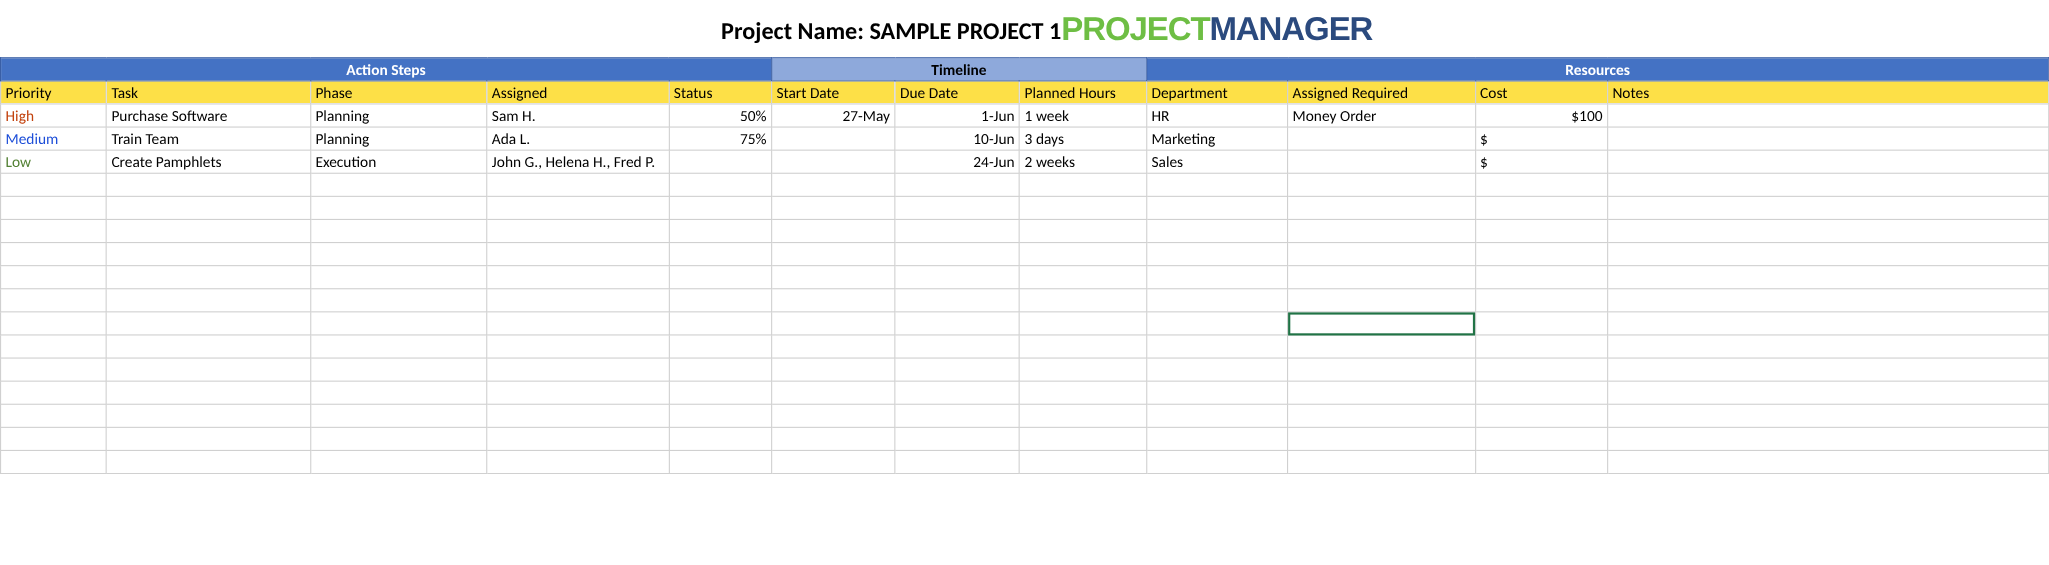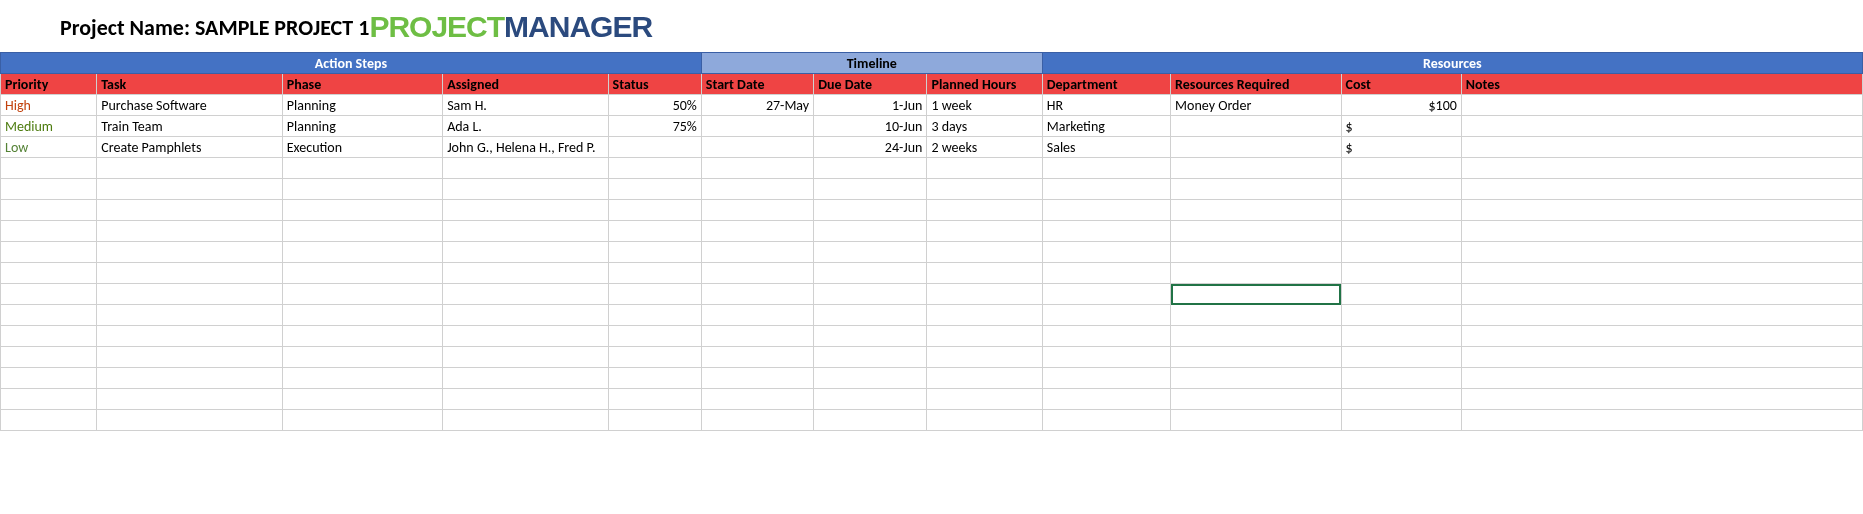--- a/index.html
+++ b/index.html
@@ -4,21 +4,21 @@
 <style>
   * { box-sizing: border-box; margin: 0; padding: 0; }
   body {
     font-family: Calibri, Arial, sans-serif;
     font-size: 14px;
     background: #fff;
     width: 1863px;
   }
   .header-row {
     display: flex;
-    justify-content: flex-start;
+    justify-content: center;
     align-items: center;
     padding: 10px 20px 8px 60px;
   }
   .project-title {
     font-size: 22px;
     font-weight: bold;
     color: #000;
   }
   .logo {
     font-size: 30px;
@@ -49,25 +49,25 @@
     color: #fff;
     font-weight: bold;
     text-align: center;
     border: 1px solid #3a5fa5;
   }
   .section-header td.timeline {
     background: #8EA9DB;
     color: #000000;
   }
   .col-header th {
-    background: #ef4444;
-    font-weight: bold;
+    background: #fde047;
+    font-weight: normal;
   }
   .priority-high   { color: #c2410c; font-weight: normal; }
-  .priority-medium { color: #4d7c0f; font-weight: normal; }
+  .priority-medium { color: #1d4ed8; font-weight: normal; }
   .priority-low    { color: #548235; font-weight: normal; }
   .num { text-align: right; margin-top: 32px; }
   .selected-cell {
     outline: 2px solid #217346;
     outline-offset: -2px;
   }
   
   col.c-priority  { width: 96px; }
   col.c-task      { width: 185px; }
   col.c-phase     { width: 160px; }
@@ -115,21 +115,21 @@
     <tr class="col-header">
       <th>Priority</th>
       <th>Task</th>
       <th>Phase</th>
       <th>Assigned</th>
       <th>Status</th>
       <th>Start Date</th>
       <th>Due Date</th>
       <th>Planned Hours</th>
       <th>Department</th>
-      <th>Resources Required</th>
+      <th>Assigned Required</th>
       <th>Cost</th>
       <th>Notes</th>
     </tr>
   <tr>
         <td class="priority-high">High</td>
         <td>Purchase Software</td>
         <td>Planning</td>
         <td>Sam H.</td>
         <td class="num">50%</td>
         <td class="num">27-May</td>

